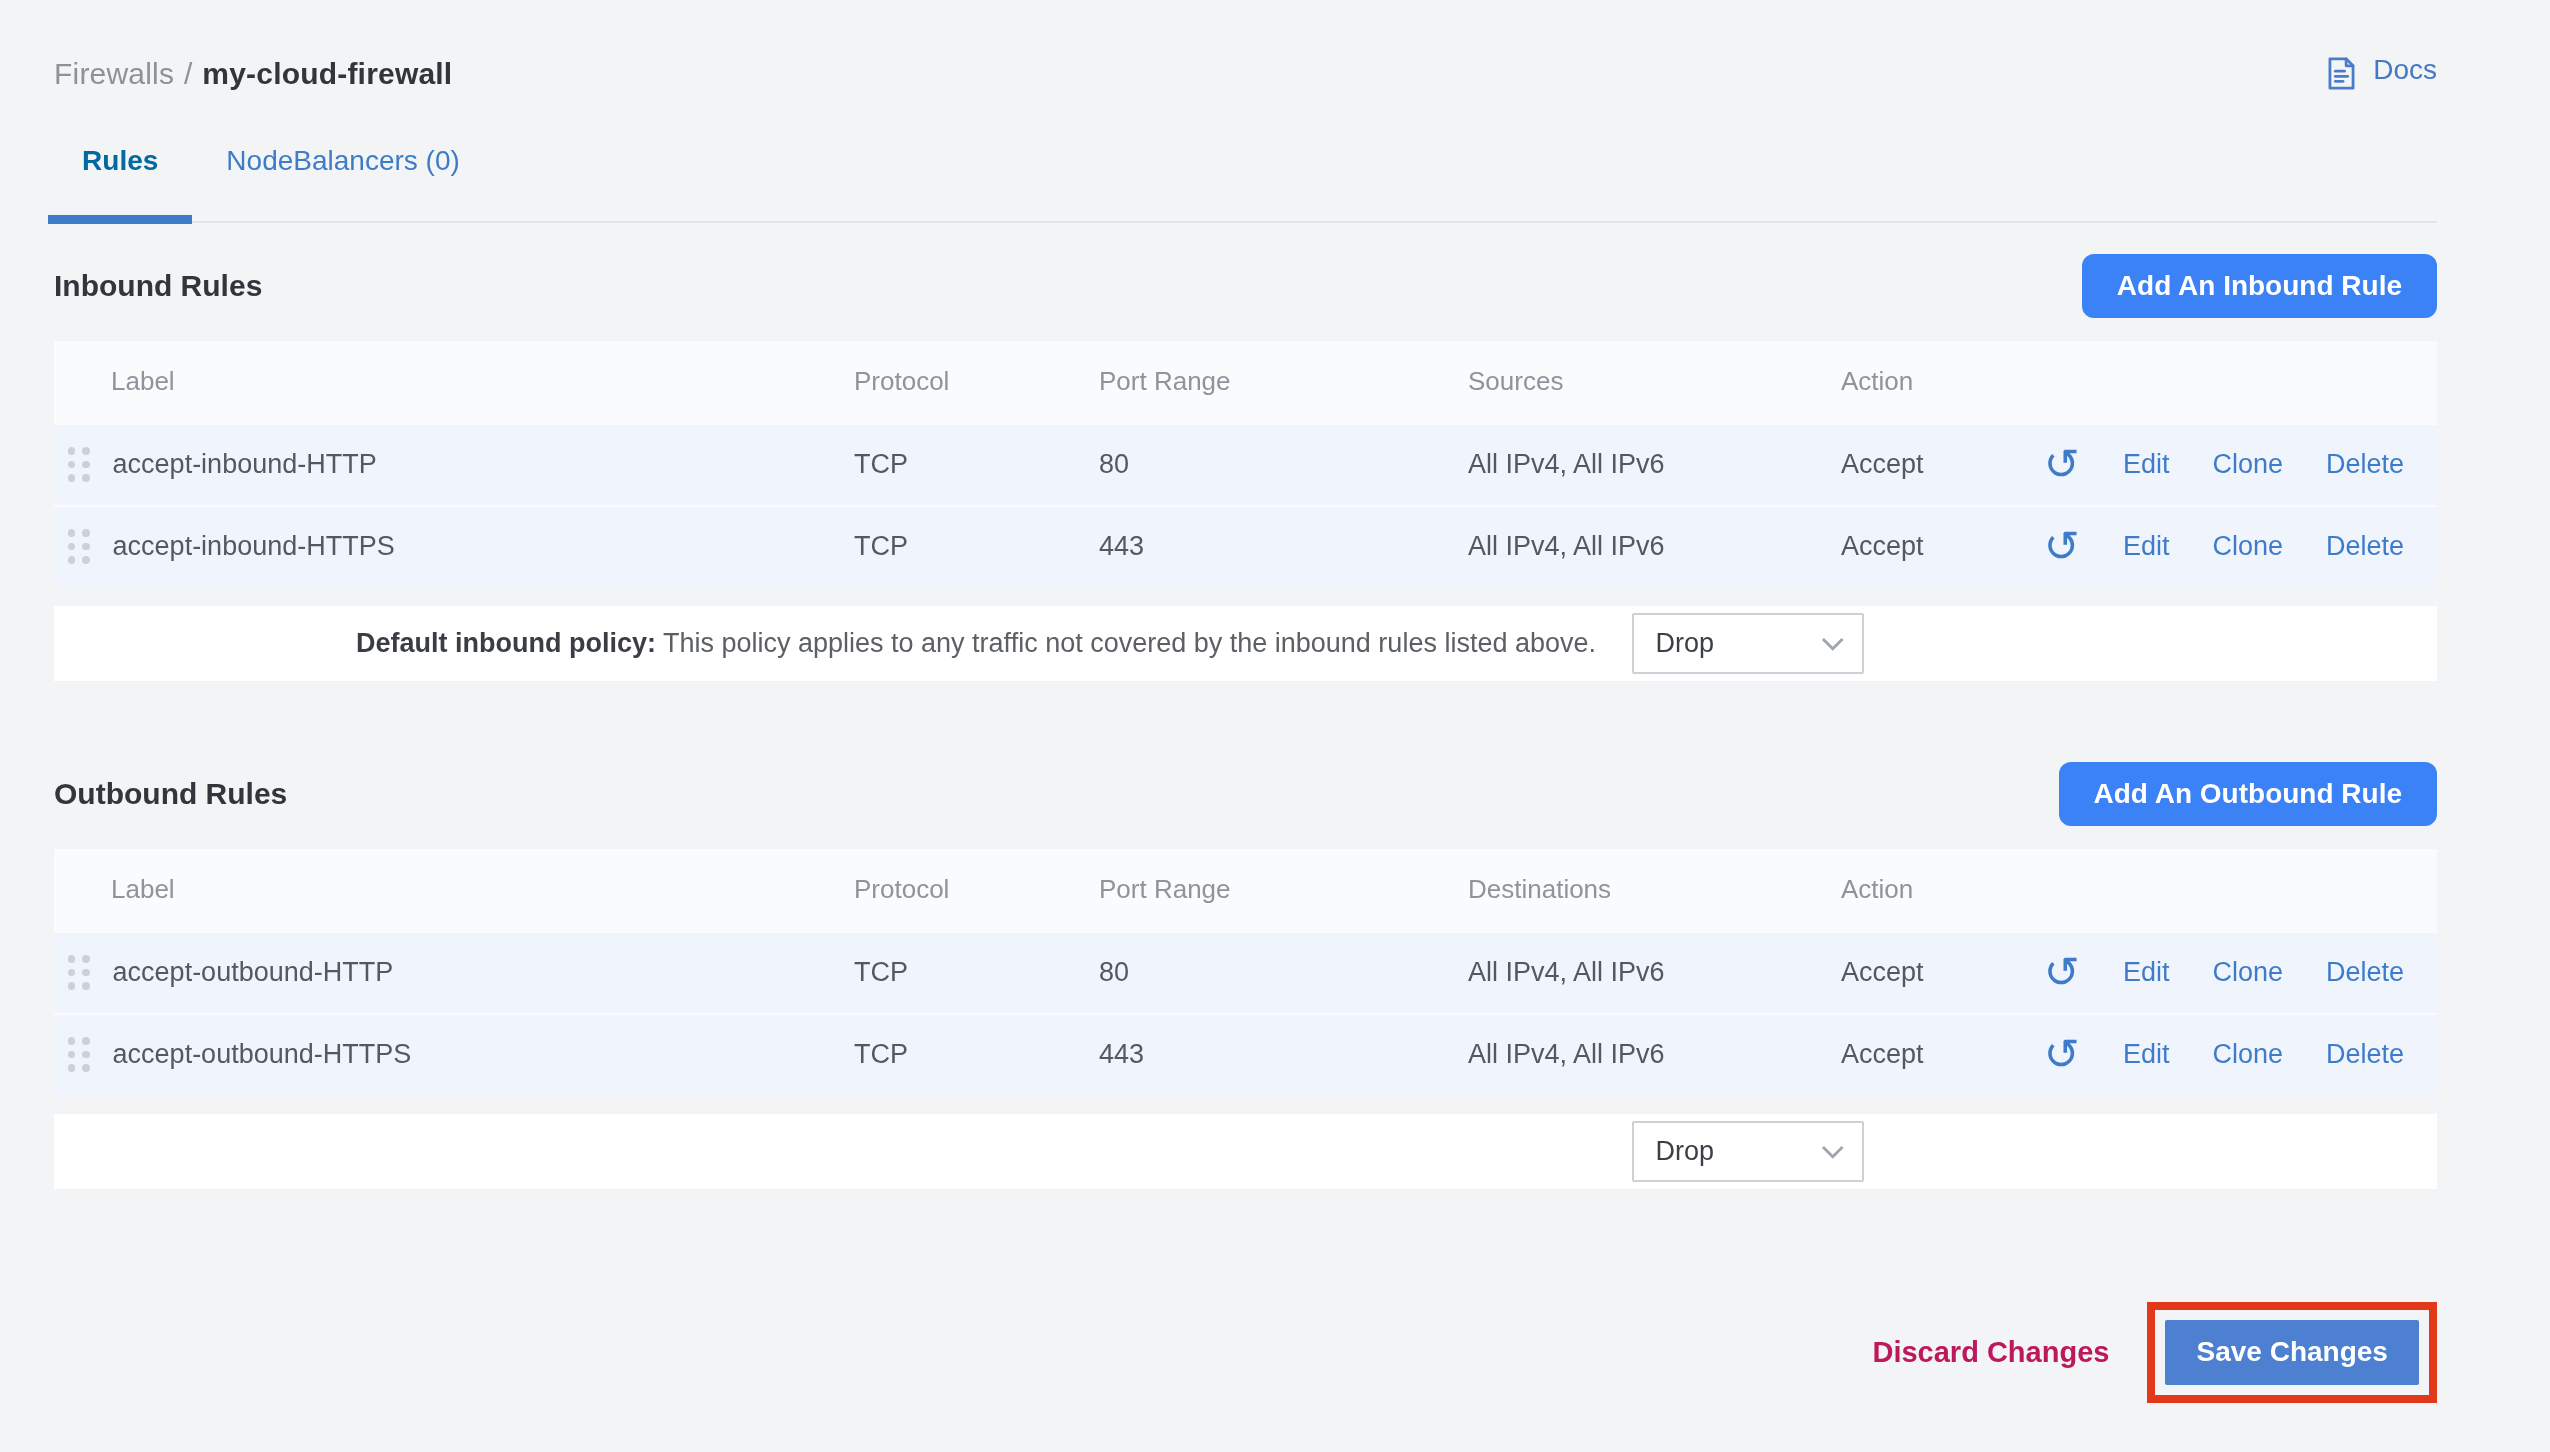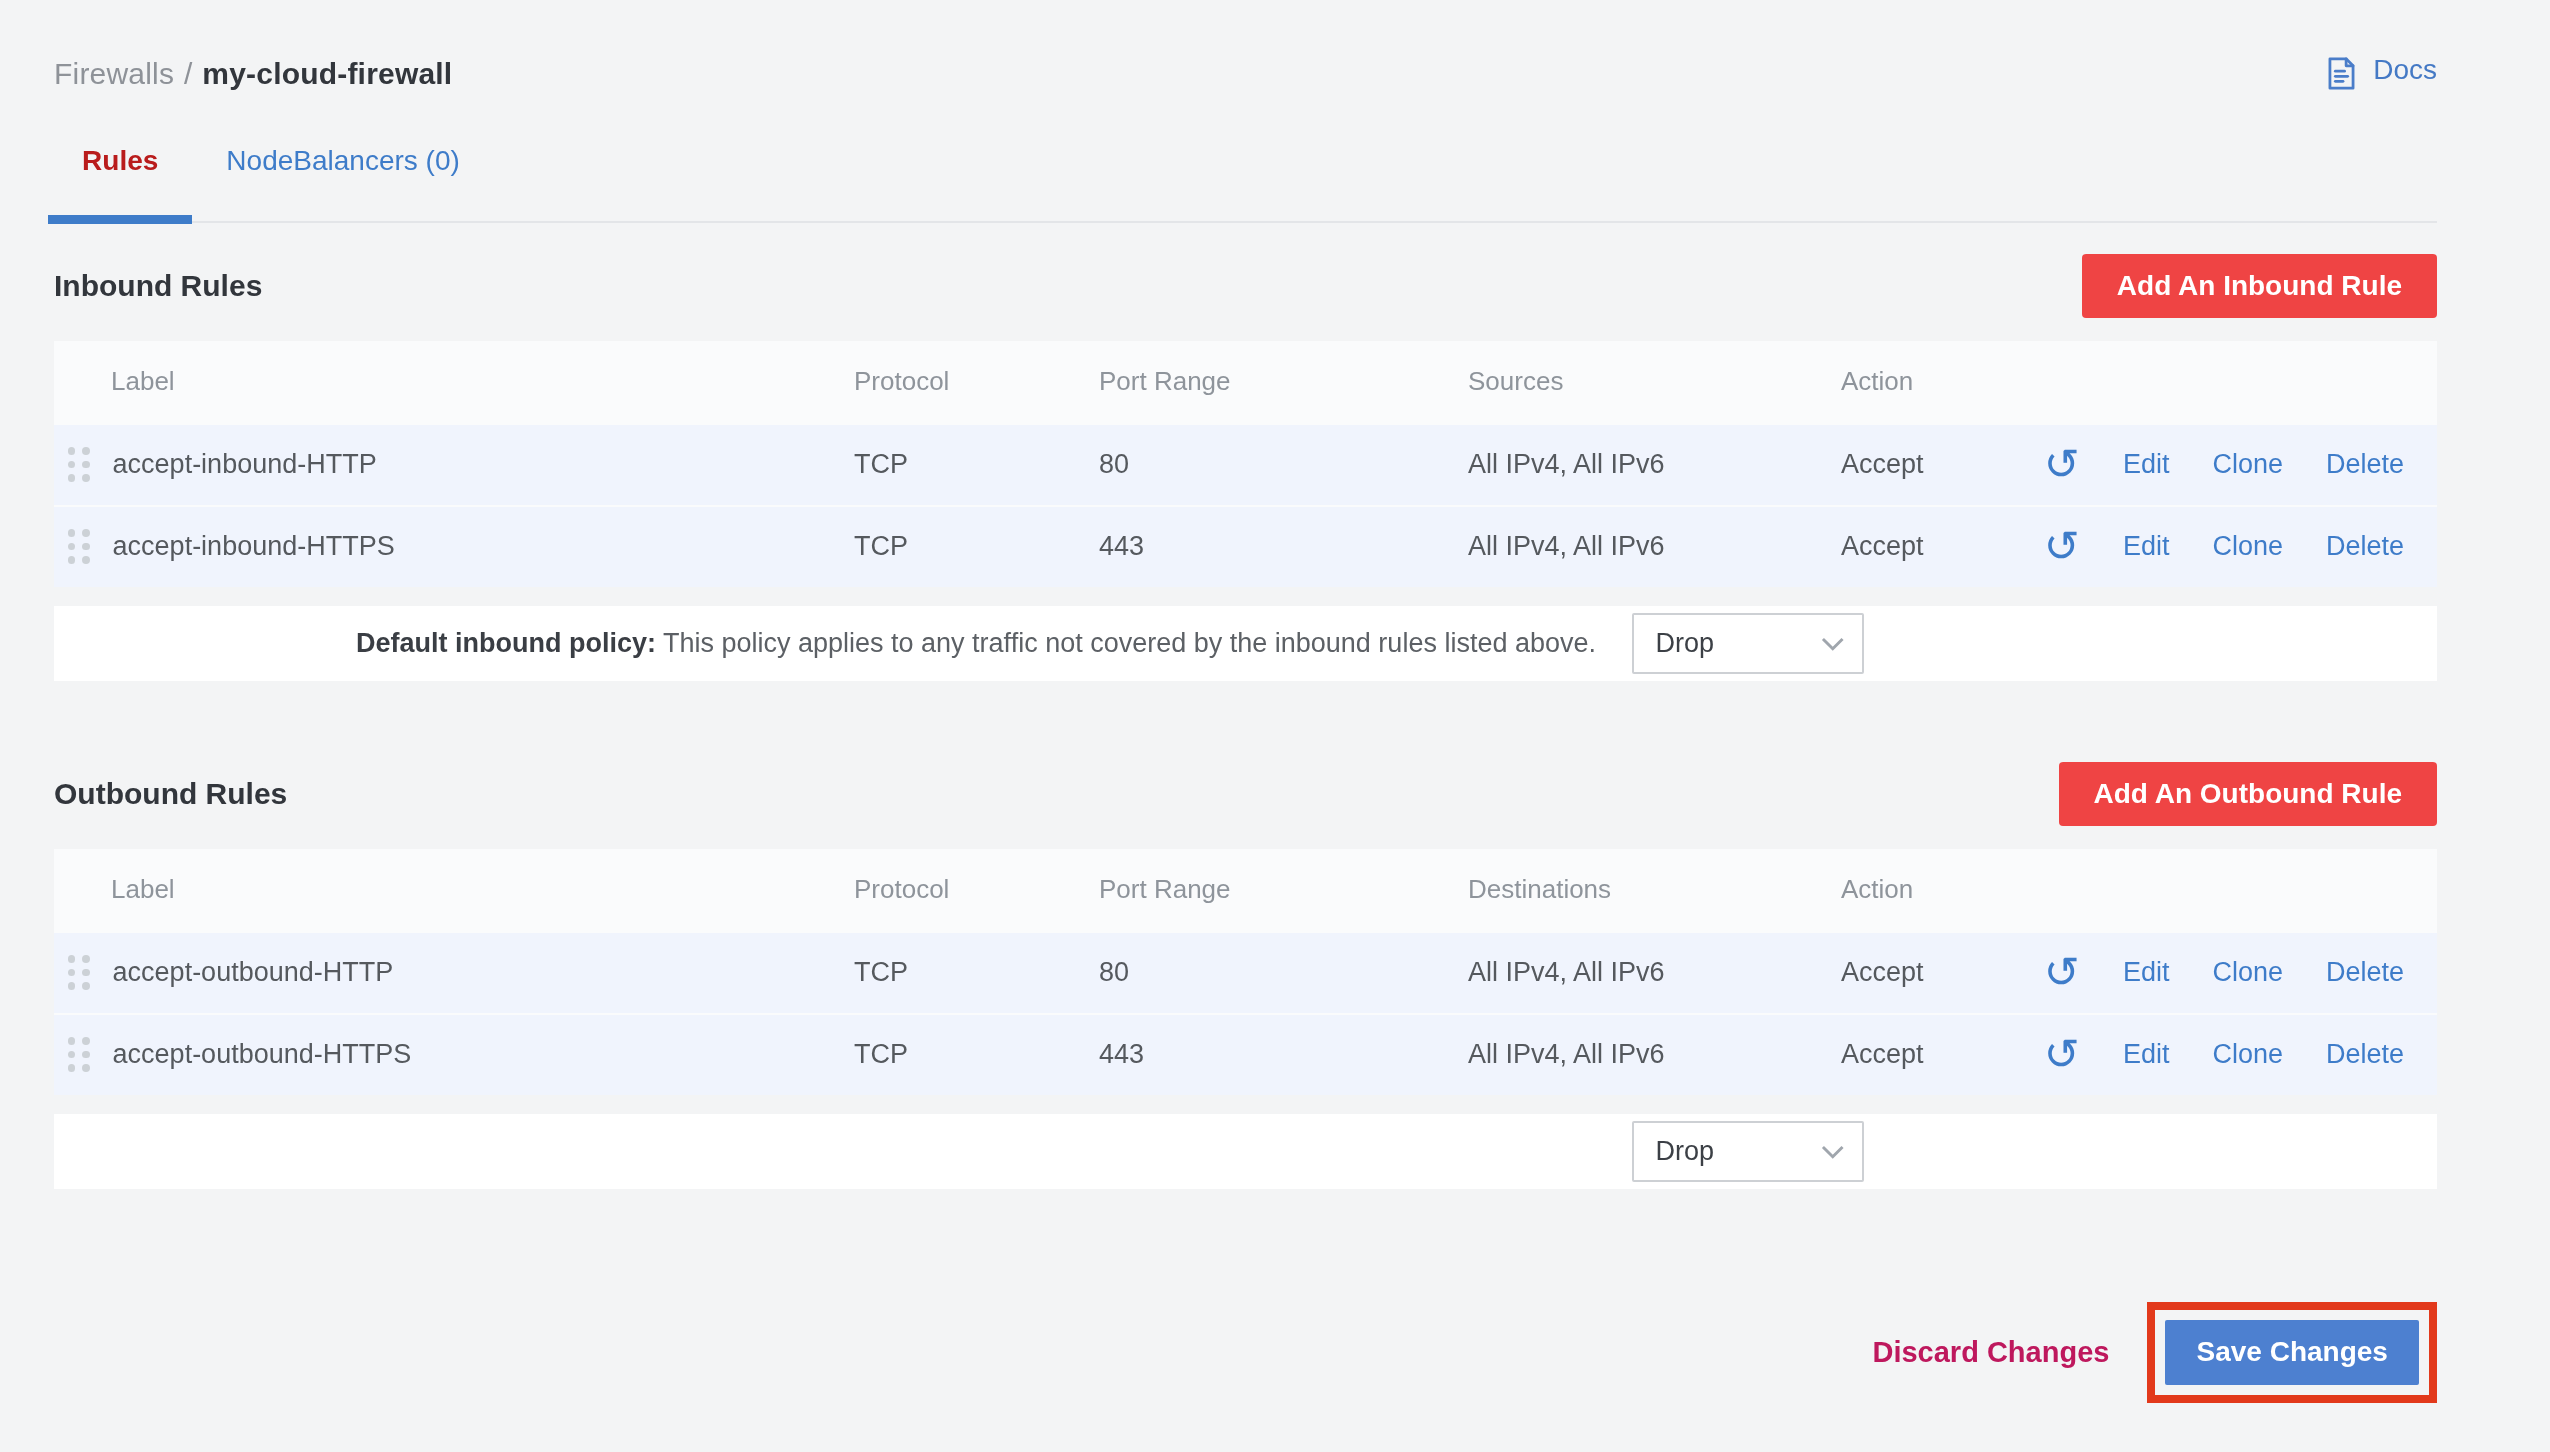--- a/index.html
+++ b/index.html
@@ -29,38 +29,38 @@
 
   
   .tabs {
     display:flex; margin-left:-5.9px; margin-top:27px;
     border-bottom:2.9px solid #e3e5e8; height:94px;
   }
   .tab {
     position:relative; padding:15.6px 34px 0 34px;
     font-size:28px; color:#3e7cc9; cursor:pointer; white-space:nowrap;
   }
-  .tab.active { color:#b91c1c; font-weight:700; }
+  .tab.active { color:#0369a1; font-weight:700; }
   .tab.active::after {
     content:""; position:absolute; left:0; right:0; bottom:-2.9px;
     height:8.8px; background:#3e7cc9;
   }
 
   
   .section-bar {
     display:flex; justify-content:space-between; align-items:center;
     margin-top:31px; height:64px;
   }
   .section-title { font-size:30px; font-weight:700; color:#32363c; }
   .btn-primary {
     height:64px; padding:0 35px;
-    background:#ef4444; color:#fff;
+    background:#3b82f6; color:#fff;
     font-family:"Liberation Sans", sans-serif;
     font-size:28px; font-weight:700;
-    border:none; border-radius:4px; cursor:pointer;
+    border:none; border-radius:12px; cursor:pointer;
   }
 
   
   .rule-table { margin-top:22.5px; }
   .tgrid {
     display:grid;
     grid-template-columns:800px 245px 369px 373px 186px 1fr;
     align-items:center;
   }
   .thead {

